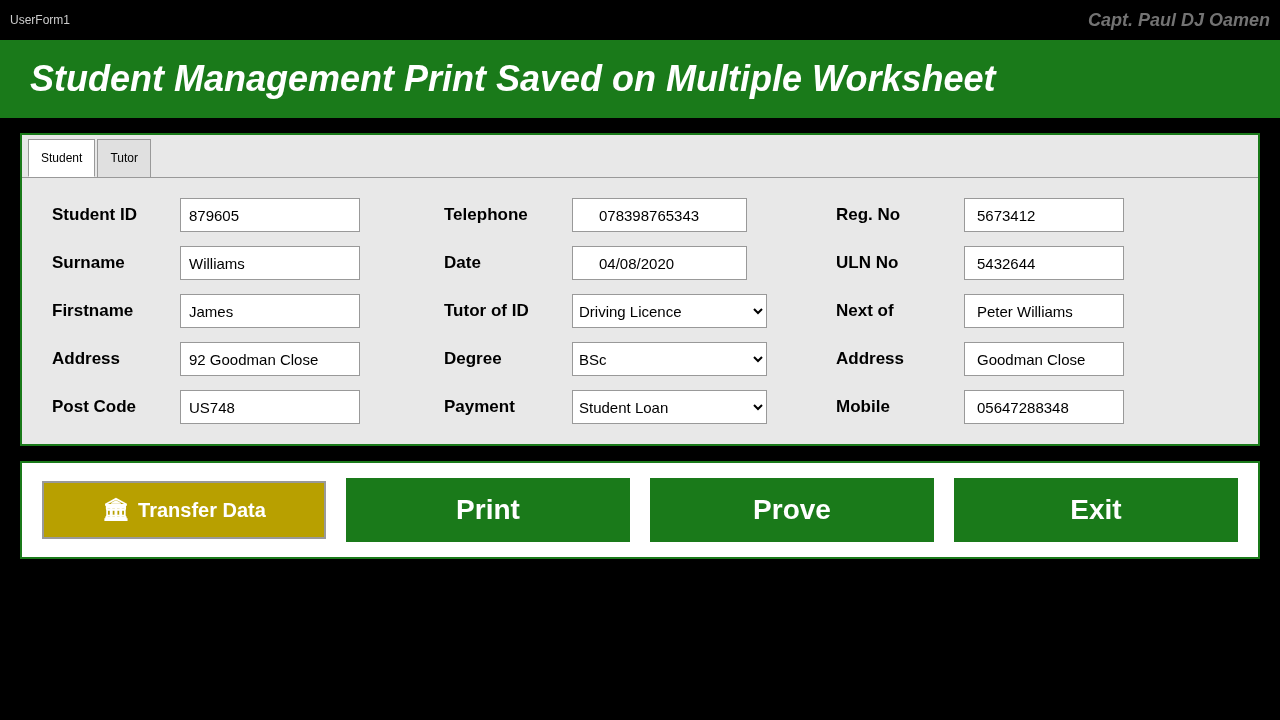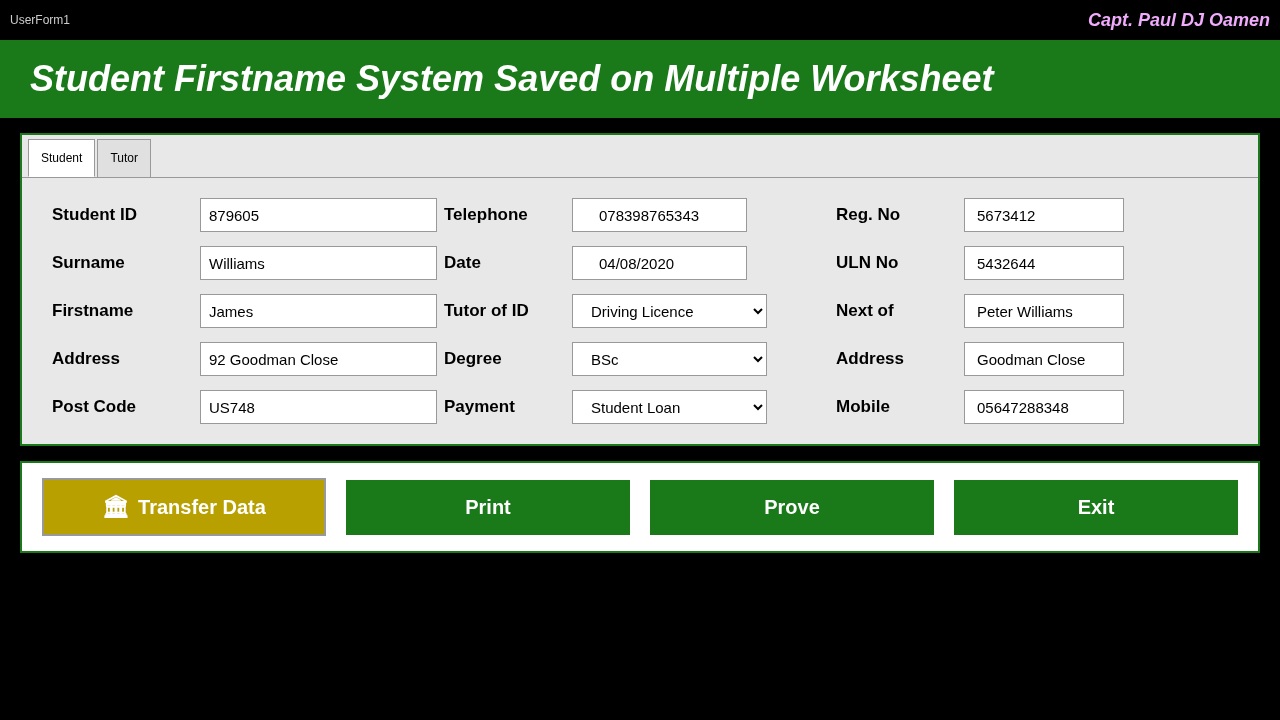--- a/index.html
+++ b/index.html
@@ -17,21 +17,21 @@
       align-items: center;
       justify-content: space-between;
       padding: 0 10px;
       gap: 18px;
     }
     .top-bar-left {
       color: #ccc;
       font-size: 12px;
     }
     .top-bar-right {
-      color: #f0abfc;
+      color: #737373;
       font-style: italic;
       font-weight: bold;
       font-size: 18px;
     }
     .header-banner {
       background: #1a7a1a;
       padding: 18px 30px;
       margin: 0;
     }
     .header-banner h1 {
@@ -93,46 +93,46 @@
       min-width: 120px;
       text-align: left;
     }
     .field-input {
       border: 1px solid #999;
       background: #fff;
       padding: 5px 8px;
       font-size: 15px;
       height: 34px;
     }
-    .field-input-wide { width: 237px; margin-left: 20px; }
+    .field-input-wide { width: 180px; }
     .field-input-med { width: 175px; padding-left: 26px; }
     .field-input-sm { width: 160px; padding-left: 12px; }
     .field-select {
       border: 1px solid #999;
       background: #fff;
-      padding: 4px 14px;
+      padding: 4px 2px;
       font-size: 15px;
       height: 34px;
       width: 195px;
       appearance: auto;
     }
     .btn-bar {
       background: #fff;
       border: 2px solid #1a7a1a;
       margin: 0 20px 15px;
       padding: 15px 20px;
       display: flex;
       gap: 20px;
       align-items: center;
       justify-content: space-between;
     }
     .btn-action {
       flex: 1;
       padding: 14px 10px;
-      font-size: 20px;
+      font-size: 28px;
       font-weight: bold;
       background: #1a7a1a;
       color: #fff;
       border: 2px solid #1a7a1a;
       cursor: pointer;
       text-align: center;
     }
     .btn-transfer {
       flex: 1;
       padding: 14px 10px;
@@ -151,21 +151,21 @@
   </style>
 </head>
 <body>
 
 <div class="top-bar">
   <span class="top-bar-left">UserForm1</span>
   <span class="top-bar-right">Capt. Paul DJ Oamen</span>
 </div>
 
 <div class="header-banner">
-  <h1>Student Firstname System Saved on Multiple Worksheet</h1>
+  <h1>Student Management Print Saved on Multiple Worksheet</h1>
 </div>
 
 <div class="main-content">
 
   <div class="tabs">
     <div class="tab active">Student</div>
     <div class="tab">Tutor</div>
   </div>
 
   <div class="form-area">

